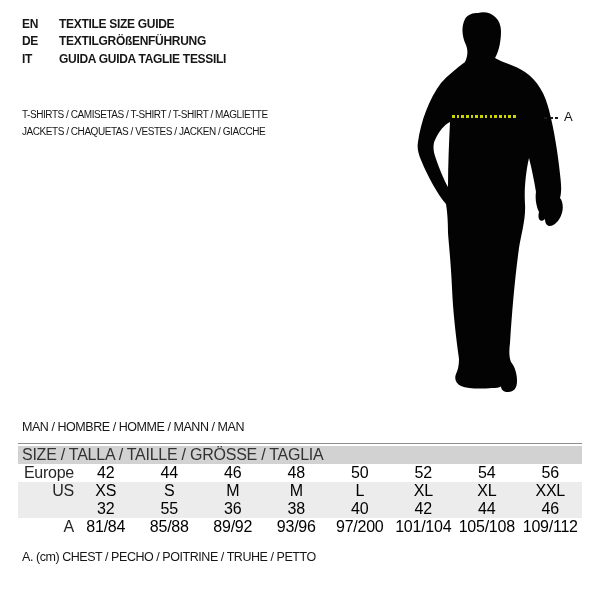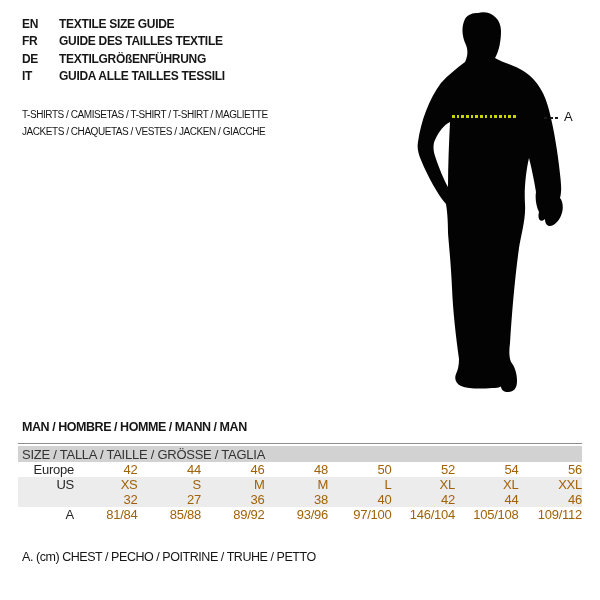--- a/index.html
+++ b/index.html
@@ -20,48 +20,45 @@
   
   .category-block{position:absolute;left:22px;top:106px;font-size:10px;font-weight:400;letter-spacing:-0.45px;line-height:17px;white-space:nowrap;}
   
   .figure-wrap{position:absolute;left:408px;top:5px;width:165px;height:395px;}
   .chest-dashes{position:absolute;left:452px;top:115px;width:64px;height:3px;
     background:repeating-linear-gradient(90deg,var(--dash-color) 0 2.6px,transparent 2.6px 4.7px);}
   .leader-dashes{position:absolute;left:544px;top:117px;width:17px;height:2px;
     background:repeating-linear-gradient(90deg,#1a1a1a 0 3px,transparent 3px 5.6px);}
   .measure-label{position:absolute;left:564px;top:109px;font-size:13px;font-weight:400;letter-spacing:0;}
   
-  .man-title{position:absolute;left:22px;top:420px;font-size:12.5px;font-weight:700;letter-spacing:-0.45px;white-space:nowrap;}
+  .man-title{position:absolute;left:22px;top:420px;font-size:12.5px;font-weight:400;letter-spacing:-0.45px;white-space:nowrap;}
   
   .table-wrap{position:absolute;left:18px;top:443px;width:564px;}
   .table-topline{height:1px;background:#8f8f8f;margin-bottom:2px;}
-  table{width:564px;border-collapse:collapse;table-layout:fixed;font-size:13px;letter-spacing:-0.25px;}
-  td{height:15px;padding:0;text-align:right;color:#a16207;font-weight:400;overflow:hidden;white-space:nowrap;}
+  table{width:564px;border-collapse:collapse;table-layout:fixed;font-size:16px;letter-spacing:-0.25px;}
+  td{height:15px;padding:0;text-align:center;color:#000000;font-weight:400;overflow:hidden;white-space:nowrap;}
   td.lbl{text-align:right;padding-left:4px;color:#262626;}
   col.c-label{width:56px;}
   tr.hdr td{background:var(--header-bg);text-align:left;padding-left:4px;height:16px;color:#333333;}
   tr.shaded td{background:var(--shaded-row-bg);margin-left:8px;}
   
   .footnote{position:absolute;left:22px;top:550px;font-size:12.5px;font-weight:400;letter-spacing:-0.45px;white-space:nowrap;}
 </style>
 </head>
 <body>
 
 <div class="lang-block">
   <div class="lang-row">
     <span class="lang-code">EN</span><span>TEXTILE SIZE GUIDE</span>
   </div>
   <div class="lang-row">
-    <span class="lang-code">FR</span><span>GUIDE DES TAILLES TEXTILE</span>
-  </div>
-  <div class="lang-row">
     <span class="lang-code">DE</span><span>TEXTILGRÖßENFÜHRUNG</span>
   </div>
   <div class="lang-row">
-    <span class="lang-code">IT</span><span>GUIDA ALLE TAILLES TESSILI</span>
+    <span class="lang-code">IT</span><span>GUIDA GUIDA TAGLIE TESSILI</span>
   </div>
 </div>
 
 <div class="category-block">
   <div>T-SHIRTS / CAMISETAS / T-SHIRT / T-SHIRT / MAGLIETTE</div>
   <div>JACKETS / CHAQUETAS / VESTES / JACKEN / GIACCHE</div>
 </div>
 
 <div class="figure-wrap">
   <svg width="165" height="395" viewBox="0 0 165 395" xmlns="http://www.w3.org/2000/svg">
@@ -154,36 +151,36 @@
       <td>M</td>
       <td>M</td>
       <td>L</td>
       <td>XL</td>
       <td>XL</td>
       <td>XXL</td>
     </tr>
     <tr class="shaded">
       <td class="lbl"></td>
       <td>32</td>
-      <td>27</td>
+      <td>55</td>
       <td>36</td>
       <td>38</td>
       <td>40</td>
       <td>42</td>
       <td>44</td>
       <td>46</td>
     </tr>
     <tr>
       <td class="lbl">A</td>
       <td>81/84</td>
       <td>85/88</td>
       <td>89/92</td>
       <td>93/96</td>
-      <td>97/100</td>
-      <td>146/104</td>
+      <td>97/200</td>
+      <td>101/104</td>
       <td>105/108</td>
       <td>109/112</td>
     </tr>
   </tbody>
     </table>
 </div>
 
 <div class="footnote">A. (cm) CHEST / PECHO / POITRINE / TRUHE / PETTO</div>
 
 </body></html>

